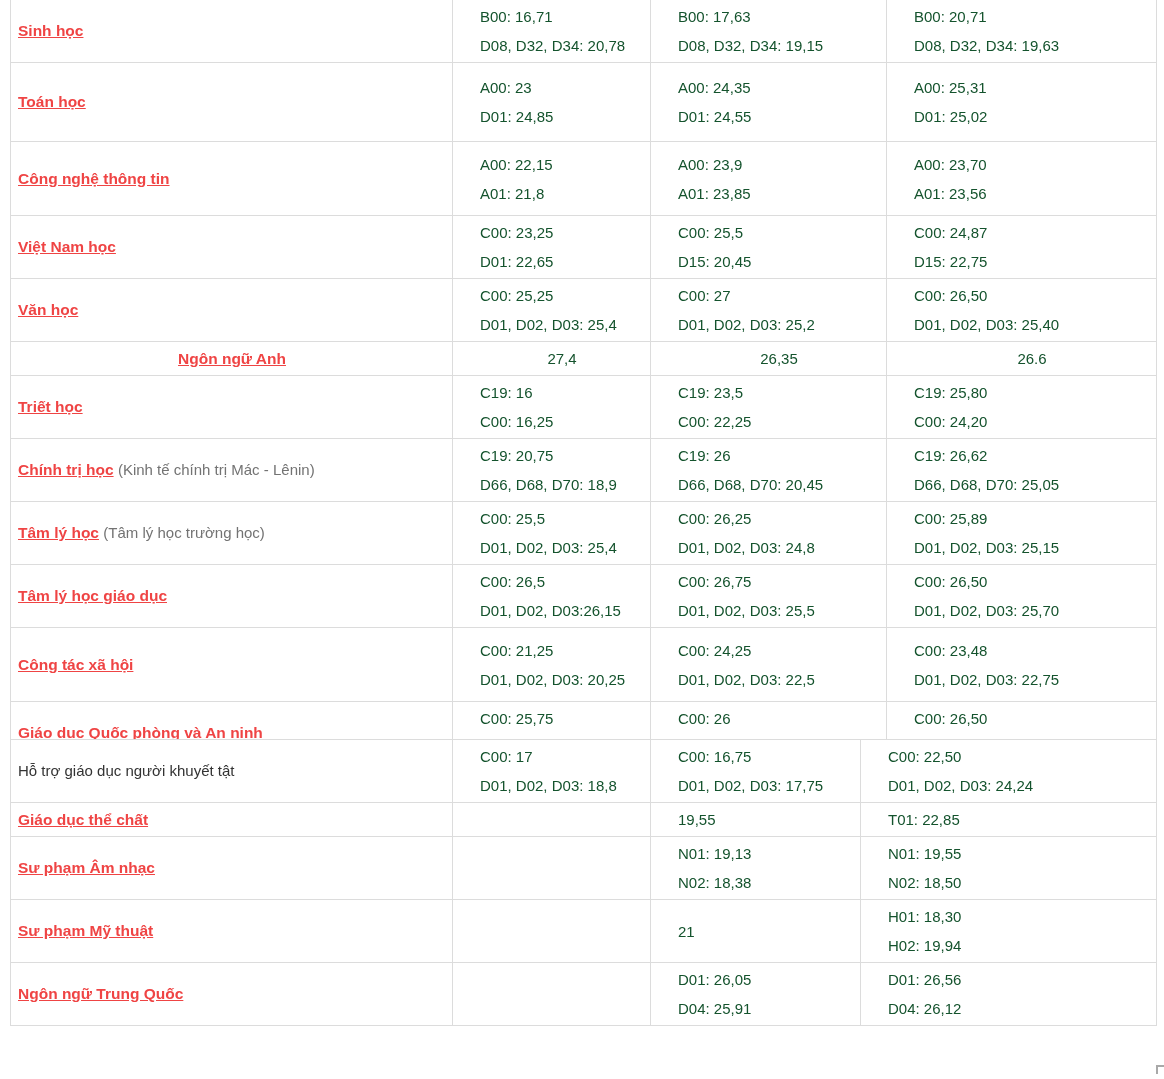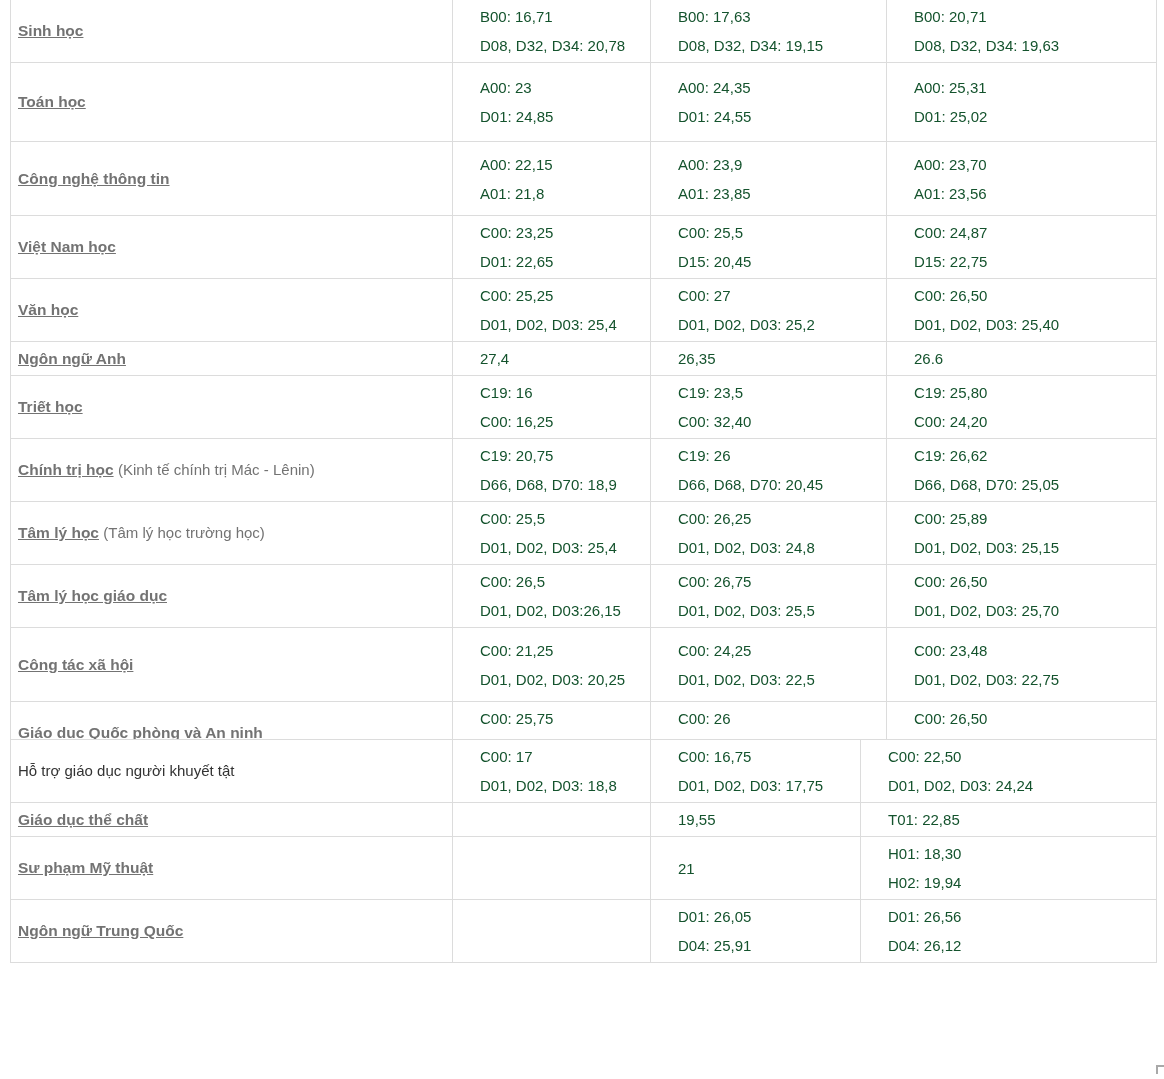--- a/index.html
+++ b/index.html
@@ -29,21 +29,21 @@
   }
   table.tbl-upper tr:first-child td { border-top: none; }
   td.c-label {
     padding: 2px 6px 2px 7px;
     font-size: 15.5px;
     color: #1f1f1f;
   }
   .major-link {
     font-weight: bold;
     text-decoration: underline;
-    color: #737373;
+    color: #ef4444;
     cursor: pointer;
   }
   .label-suffix {
     font-weight: normal;
     text-decoration: none;
     color: #737373;
     font-size: 15px;
   }
   .plain-label {
     color: #333333;
@@ -148,41 +148,41 @@
           </td>
           <td class="c-score">
             <div class="score-line">C00: 27</div>
             <div class="score-line">D01, D02, D03: 25,2</div>
           </td>
           <td class="c-score">
             <div class="score-line">C00: 26,50</div>
             <div class="score-line">D01, D02, D03: 25,40</div>
           </td>
         </tr>
-        <tr style="height: 30px;">
+        <tr style="height: 30px; text-align: center;">
           <td class="c-label"><span class="major-link">Ngôn ngữ Anh</span></td>
           <td class="c-score">
             <div class="score-line">27,4</div>
           </td>
           <td class="c-score">
             <div class="score-line">26,35</div>
           </td>
           <td class="c-score">
             <div class="score-line">26.6</div>
           </td>
         </tr>
         <tr style="height: 59px;">
           <td class="c-label"><span class="major-link">Triết học</span></td>
           <td class="c-score">
             <div class="score-line">C19: 16</div>
             <div class="score-line">C00: 16,25</div>
           </td>
           <td class="c-score">
             <div class="score-line">C19: 23,5</div>
-            <div class="score-line">C00: 32,40</div>
+            <div class="score-line">C00: 22,25</div>
           </td>
           <td class="c-score">
             <div class="score-line">C19: 25,80</div>
             <div class="score-line">C00: 24,20</div>
           </td>
         </tr>
         <tr style="height: 58px;">
           <td class="c-label"><span class="major-link">Chính trị học</span> <span class="label-suffix">(Kinh tế chính trị Mác - Lênin)</span></td>
           <td class="c-score">
             <div class="score-line">C19: 20,75</div>
@@ -286,20 +286,32 @@
         <tr style="height: 29px;">
           <td class="c-label"><span class="major-link">Giáo dục thể chất</span></td>
           <td class="c-score"></td>
           <td class="c-score">
             <div class="score-line">19,55</div>
           </td>
           <td class="c-score">
             <div class="score-line">T01: 22,85</div>
           </td>
         </tr>
+        <tr style="height: 59px;">
+          <td class="c-label"><span class="major-link">Sư phạm Âm nhạc</span></td>
+          <td class="c-score"></td>
+          <td class="c-score">
+            <div class="score-line">N01: 19,13</div>
+            <div class="score-line">N02: 18,38</div>
+          </td>
+          <td class="c-score">
+            <div class="score-line">N01: 19,55</div>
+            <div class="score-line">N02: 18,50</div>
+          </td>
+        </tr>
         <tr style="height: 60px; margin-left: 48px;">
           <td class="c-label"><span class="major-link">Sư phạm Mỹ thuật</span></td>
           <td class="c-score"></td>
           <td class="c-score">
             <div class="score-line">21</div>
           </td>
           <td class="c-score">
             <div class="score-line">H01: 18,30</div>
             <div class="score-line">H02: 19,94</div>
           </td>

